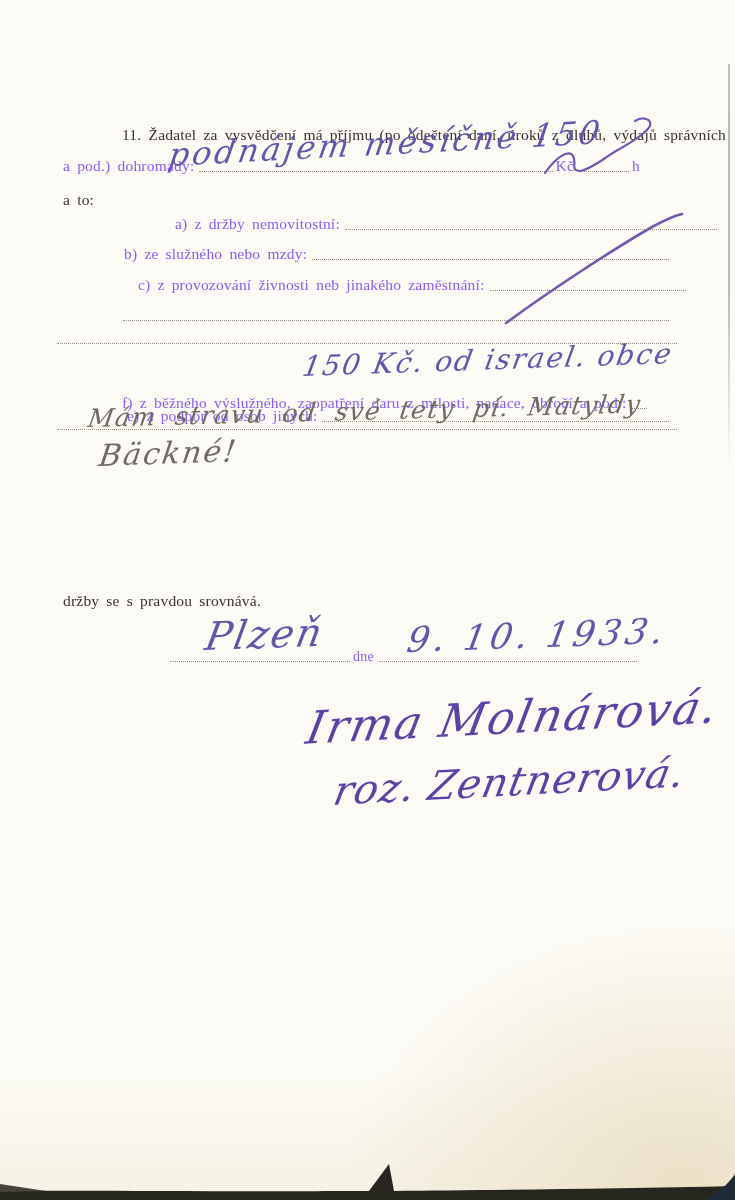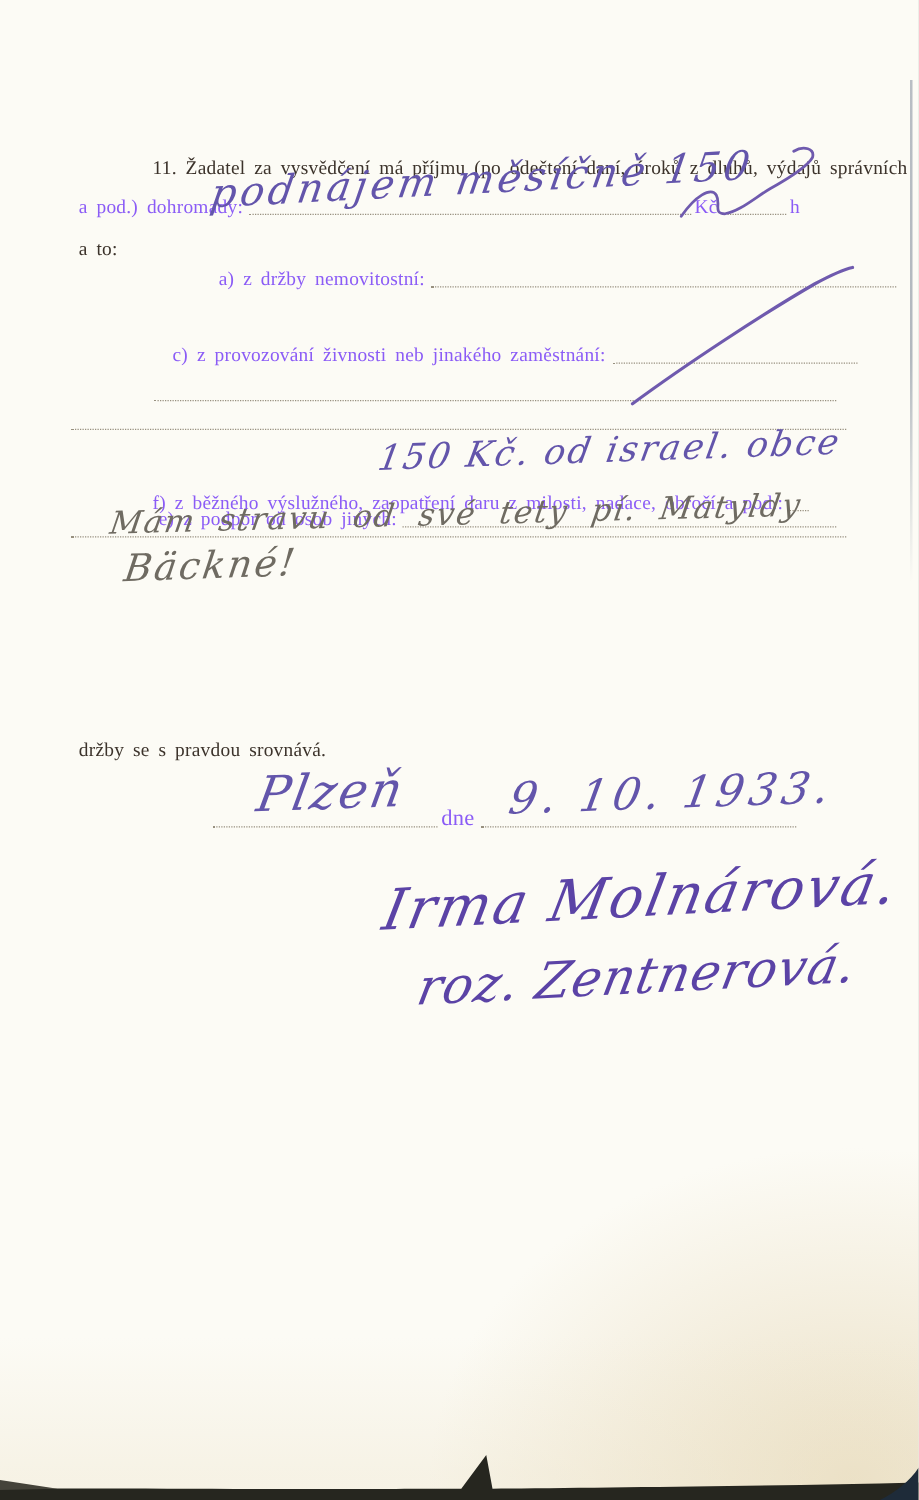--- a/index.html
+++ b/index.html
@@ -63,20 +63,24 @@
     <span class="fill fixed" style="width:50px;"></span>
     <span class="lbl">h</span>
   </div>
 
   <div class="print" style="left:63px; top:191px;">a to:</div>
 
   <div class="form-line" style="left:127px; top:213px; width:545px; height:20px;margin-left:48px;">
     <span class="lbl">a) z držby nemovitostní:</span>
     <span class="fill"></span>
   </div>
+  <div class="form-line" style="left:124px; top:243px; width:548px; height:20px;">
+    <span class="lbl">b) ze služného nebo mzdy:</span>
+    <span class="fill"></span>
+  </div>
   <div class="form-line" style="left:138px; top:274px; width:551px; height:20px;">
     <span class="lbl">c) z provozování živnosti neb jinakého zaměstnání:</span>
     <span class="fill"></span>
   </div>
   <div class="form-line" style="left:118px; top:304px; width:554px; height:20px;">
     <span class="fill"></span>
   </div>
 
   <div class="dotsep" style="left:57px; top:341px; width:620px;"></div>
 
@@ -89,21 +93,21 @@
     <span class="lbl">f) z běžného výslužného, zaopatření daru z milosti, nadace, obročí a pod.:</span>
     <span class="fill"></span>
   </div>
 
   <div class="dotsep" style="left:57px; top:427px; width:620px;"></div>
 
   <div class="print" style="left:63px; top:592px;">držby se s pravdou srovnává.</div>
 
   <div class="form-line" style="left:170px; top:645px; width:470px; height:20px;">
     <span class="fill fixed" style="width:180px; margin-left:0;"></span>
-    <span class="lbl" style="font-size:18px;">dne</span>
+    <span class="lbl" style="font-size:14px;">dne</span>
     <span class="fill"></span>
   </div>
 
   <div class="hw hw-ink" style="left:166px; top:136px; font-size:32px; letter-spacing:3px; transform:rotate(-3deg) skewX(-12deg);">podnájem měsíčně 150</div>
 
   <div class="hw hw-ink" style="left:300px; top:350px; font-size:28px; letter-spacing:2px; transform:rotate(-2deg) skewX(-12deg);">150 Kč. od israel. obce</div>
 
   <div class="hw hw-pencil" style="left:86px; top:404px; font-size:25px; letter-spacing:1.5px; word-spacing:9px; transform:rotate(-1.5deg) skewX(-10deg);">Mám stravu od své tety pí. Matyldy</div>
   <div class="hw hw-pencil" style="left:97px; top:438px; font-size:30px; letter-spacing:2px; transform:rotate(-2deg) skewX(-10deg);">Bäckné!</div>
 

